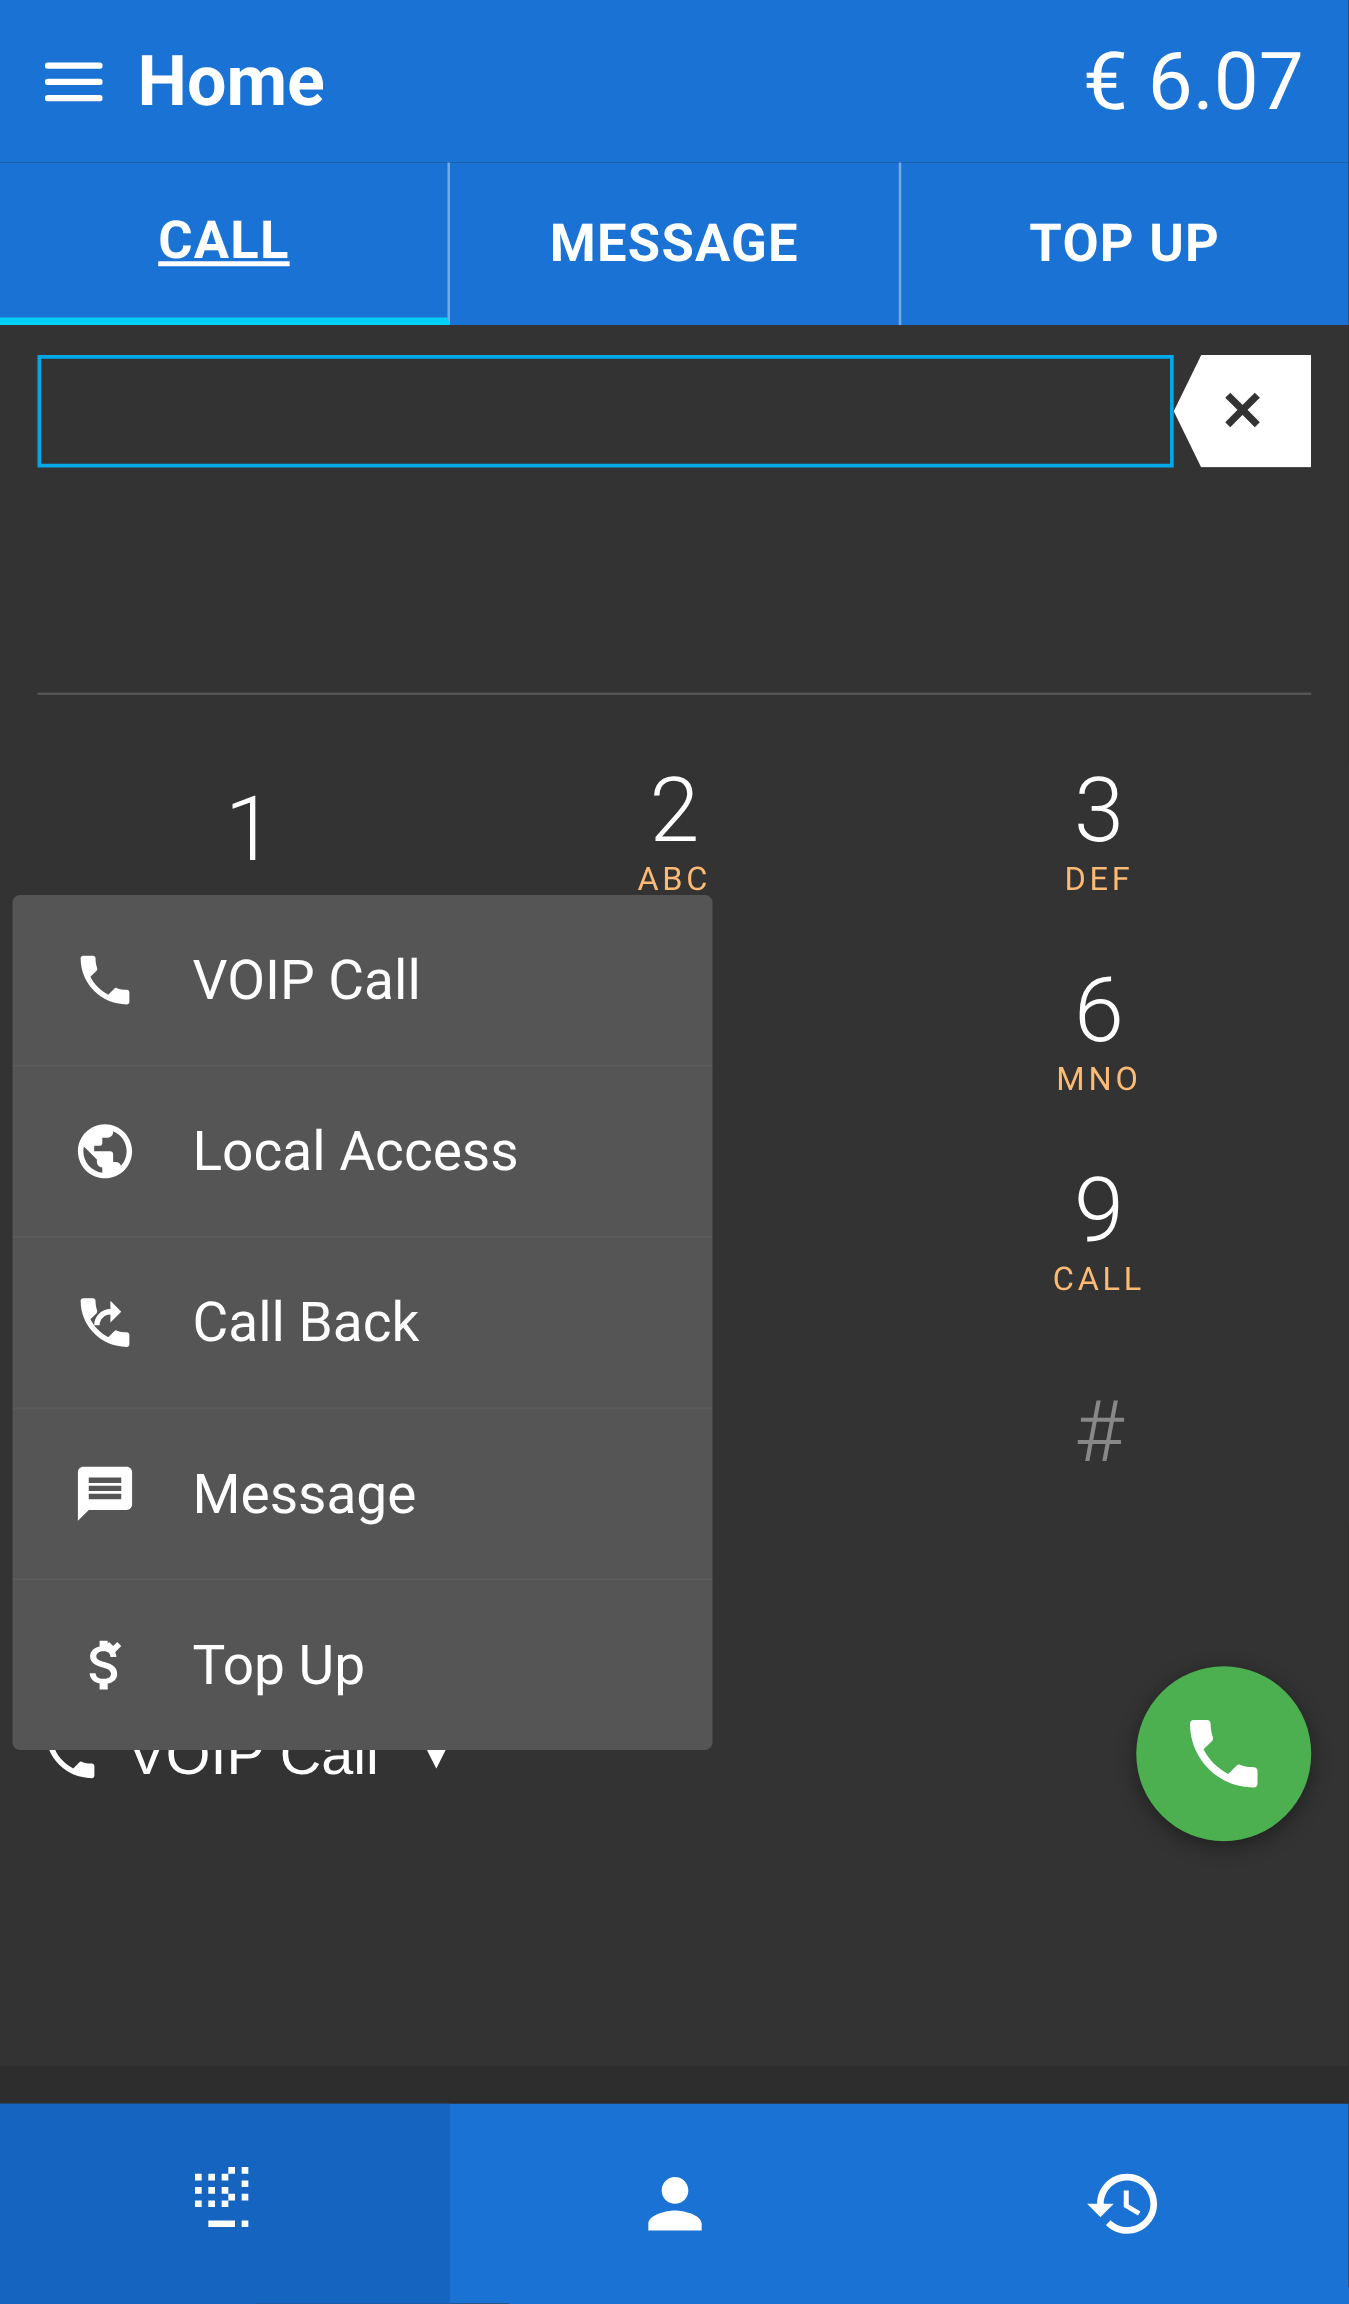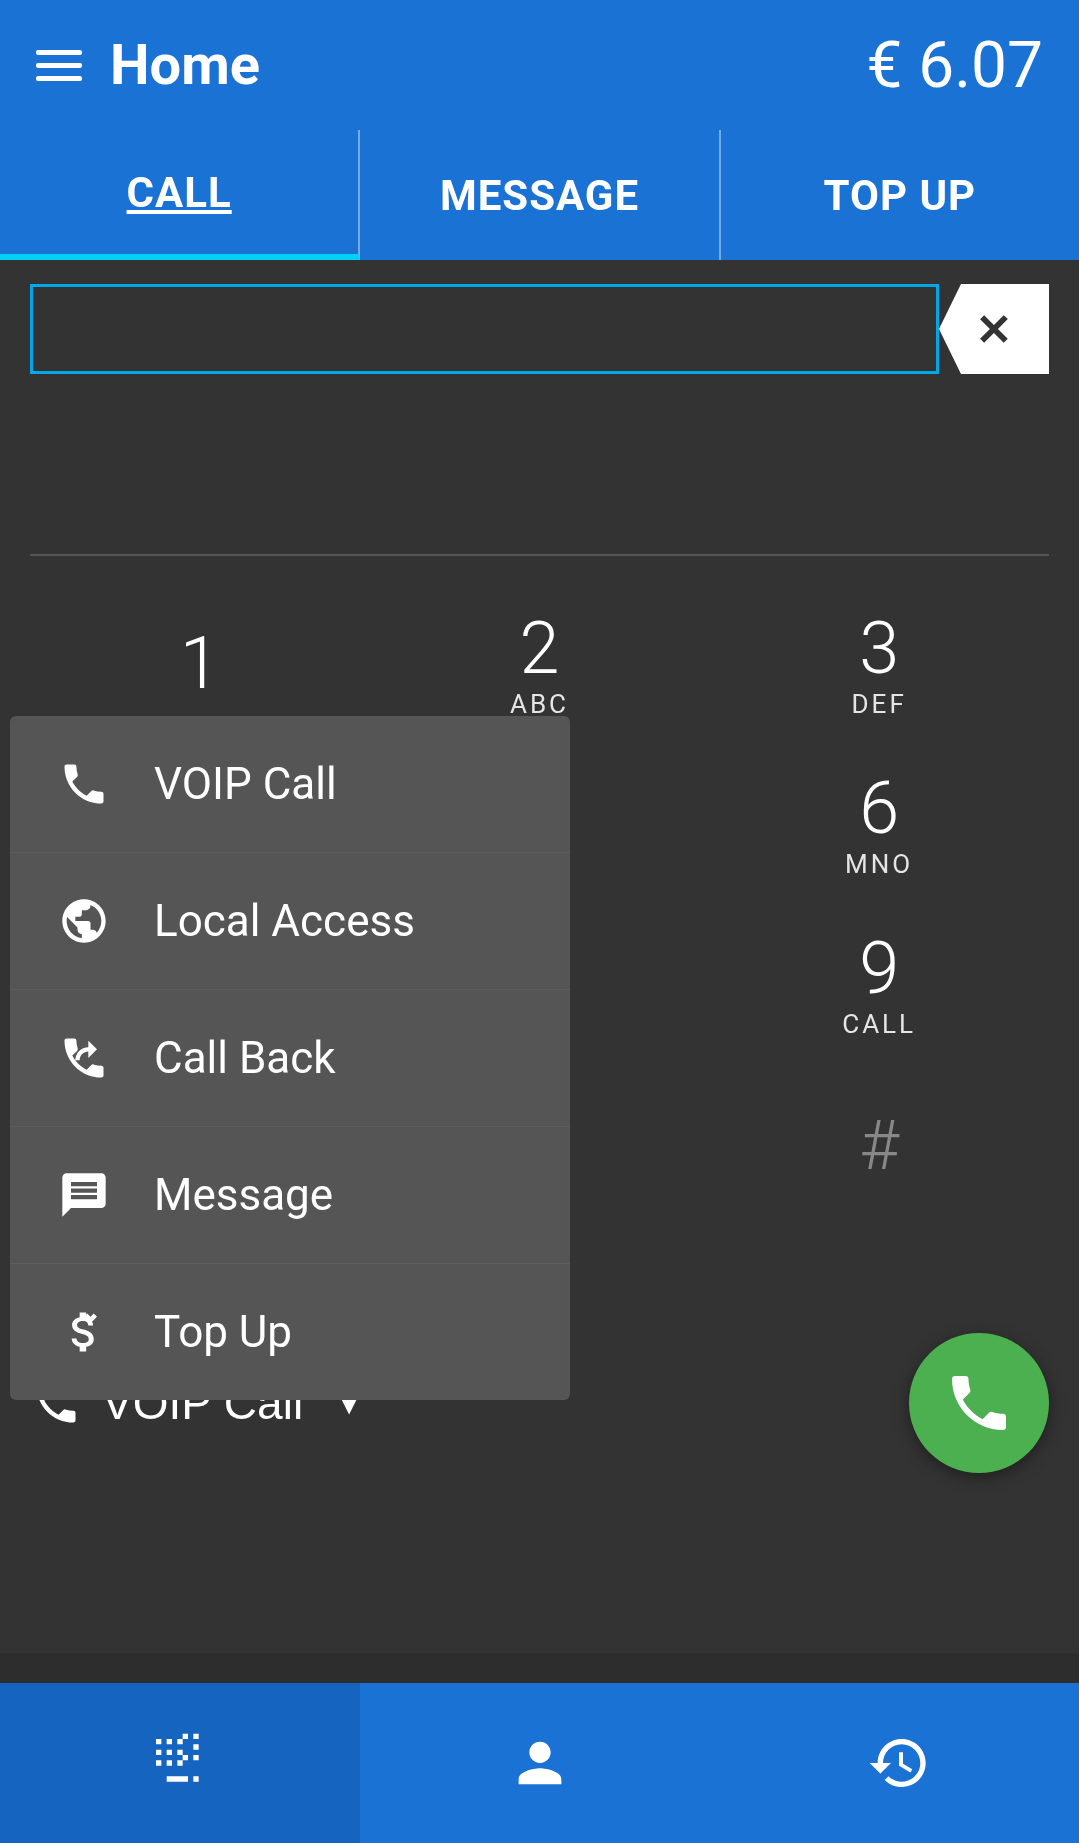--- a/index.html
+++ b/index.html
@@ -136,21 +136,21 @@
       position: relative;
     }
     .dial-key-number {
       font-size: 72px;
       color: #fff;
       font-weight: 300;
       line-height: 1;
     }
     .dial-key-letters {
       font-size: 26px;
-      color: #e5e5e5;
+      color: #fdba74;
       letter-spacing: 3px;
       margin-top: 4px;
     }
     .dial-key-hash {
       font-size: 68px;
       color: #888;
       font-weight: 300;
     }
     .dial-key-star {
       font-size: 68px;

